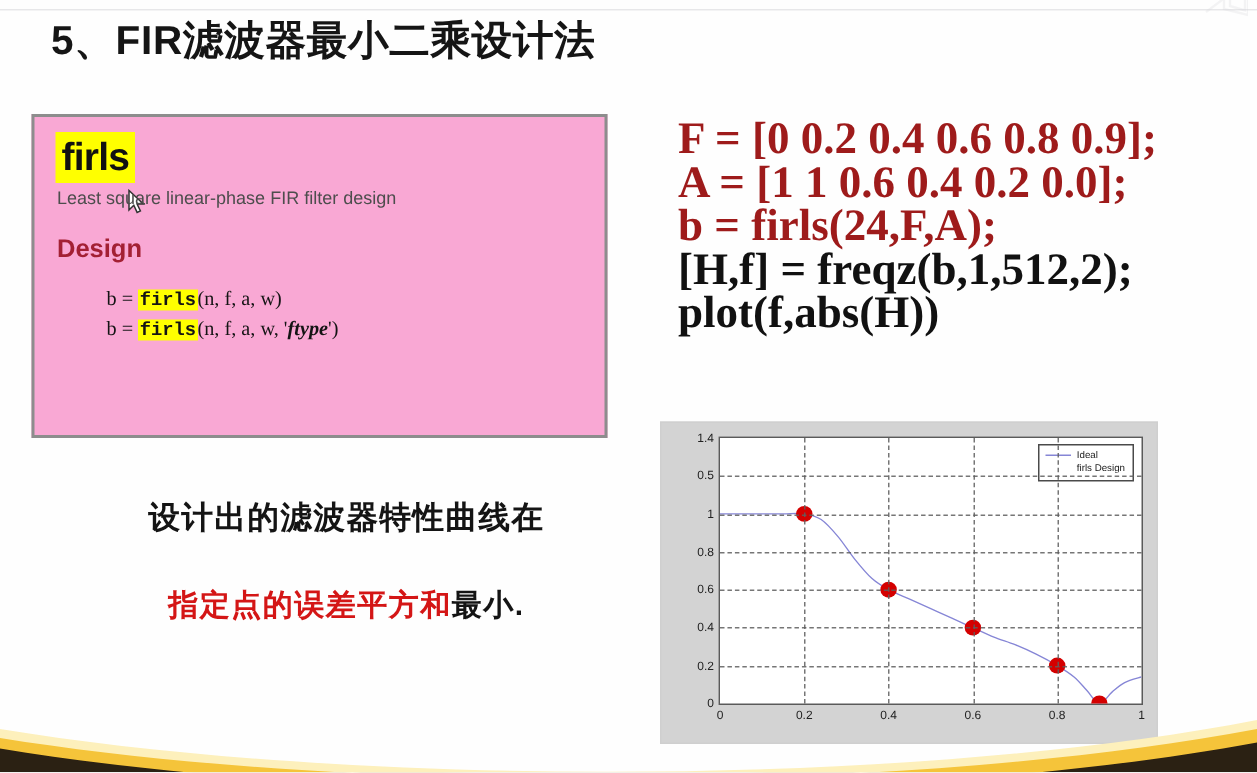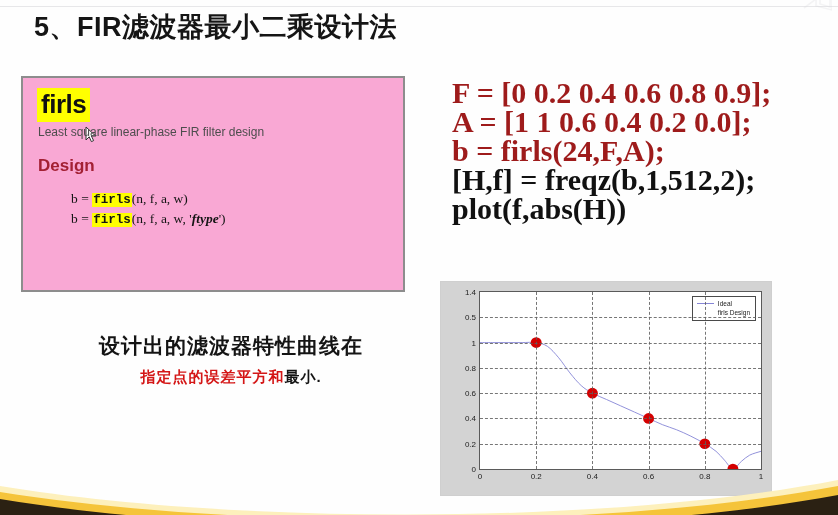--- a/index.html
+++ b/index.html
@@ -58,21 +58,21 @@
   .code-line{
     font-family:"Liberation Serif",serif;
     font-size:30px;font-weight:bold;line-height:29px;white-space:nowrap;
   }
   .cred{color:#9e1b1b;}
   .cblk{color:#111111;}
 
   
   .concl{position:absolute;left:36px;top:330px;width:390px;text-align:center;}
   .concl .l1{font-size:21px;font-weight:bold;color:#141414;letter-spacing:1px;line-height:31px;}
-  .concl .l2{font-size:15px;font-weight:bold;line-height:31px;letter-spacing:1px;}
+  .concl .l2{font-size:20px;font-weight:bold;line-height:31px;letter-spacing:1px;margin-top:28px;}
   .concl .red{color:#d41616;}
   .concl .blk{color:#141414;}
 
   
   .chartwrap{
     position:absolute;left:440px;top:281px;width:332px;height:215px;
     background:#d3d3d3;border:1px solid #cfcfcf;box-sizing:border-box;
   }
   .plotbox{
     position:absolute;left:38px;top:9px;right:9px;bottom:25px;

